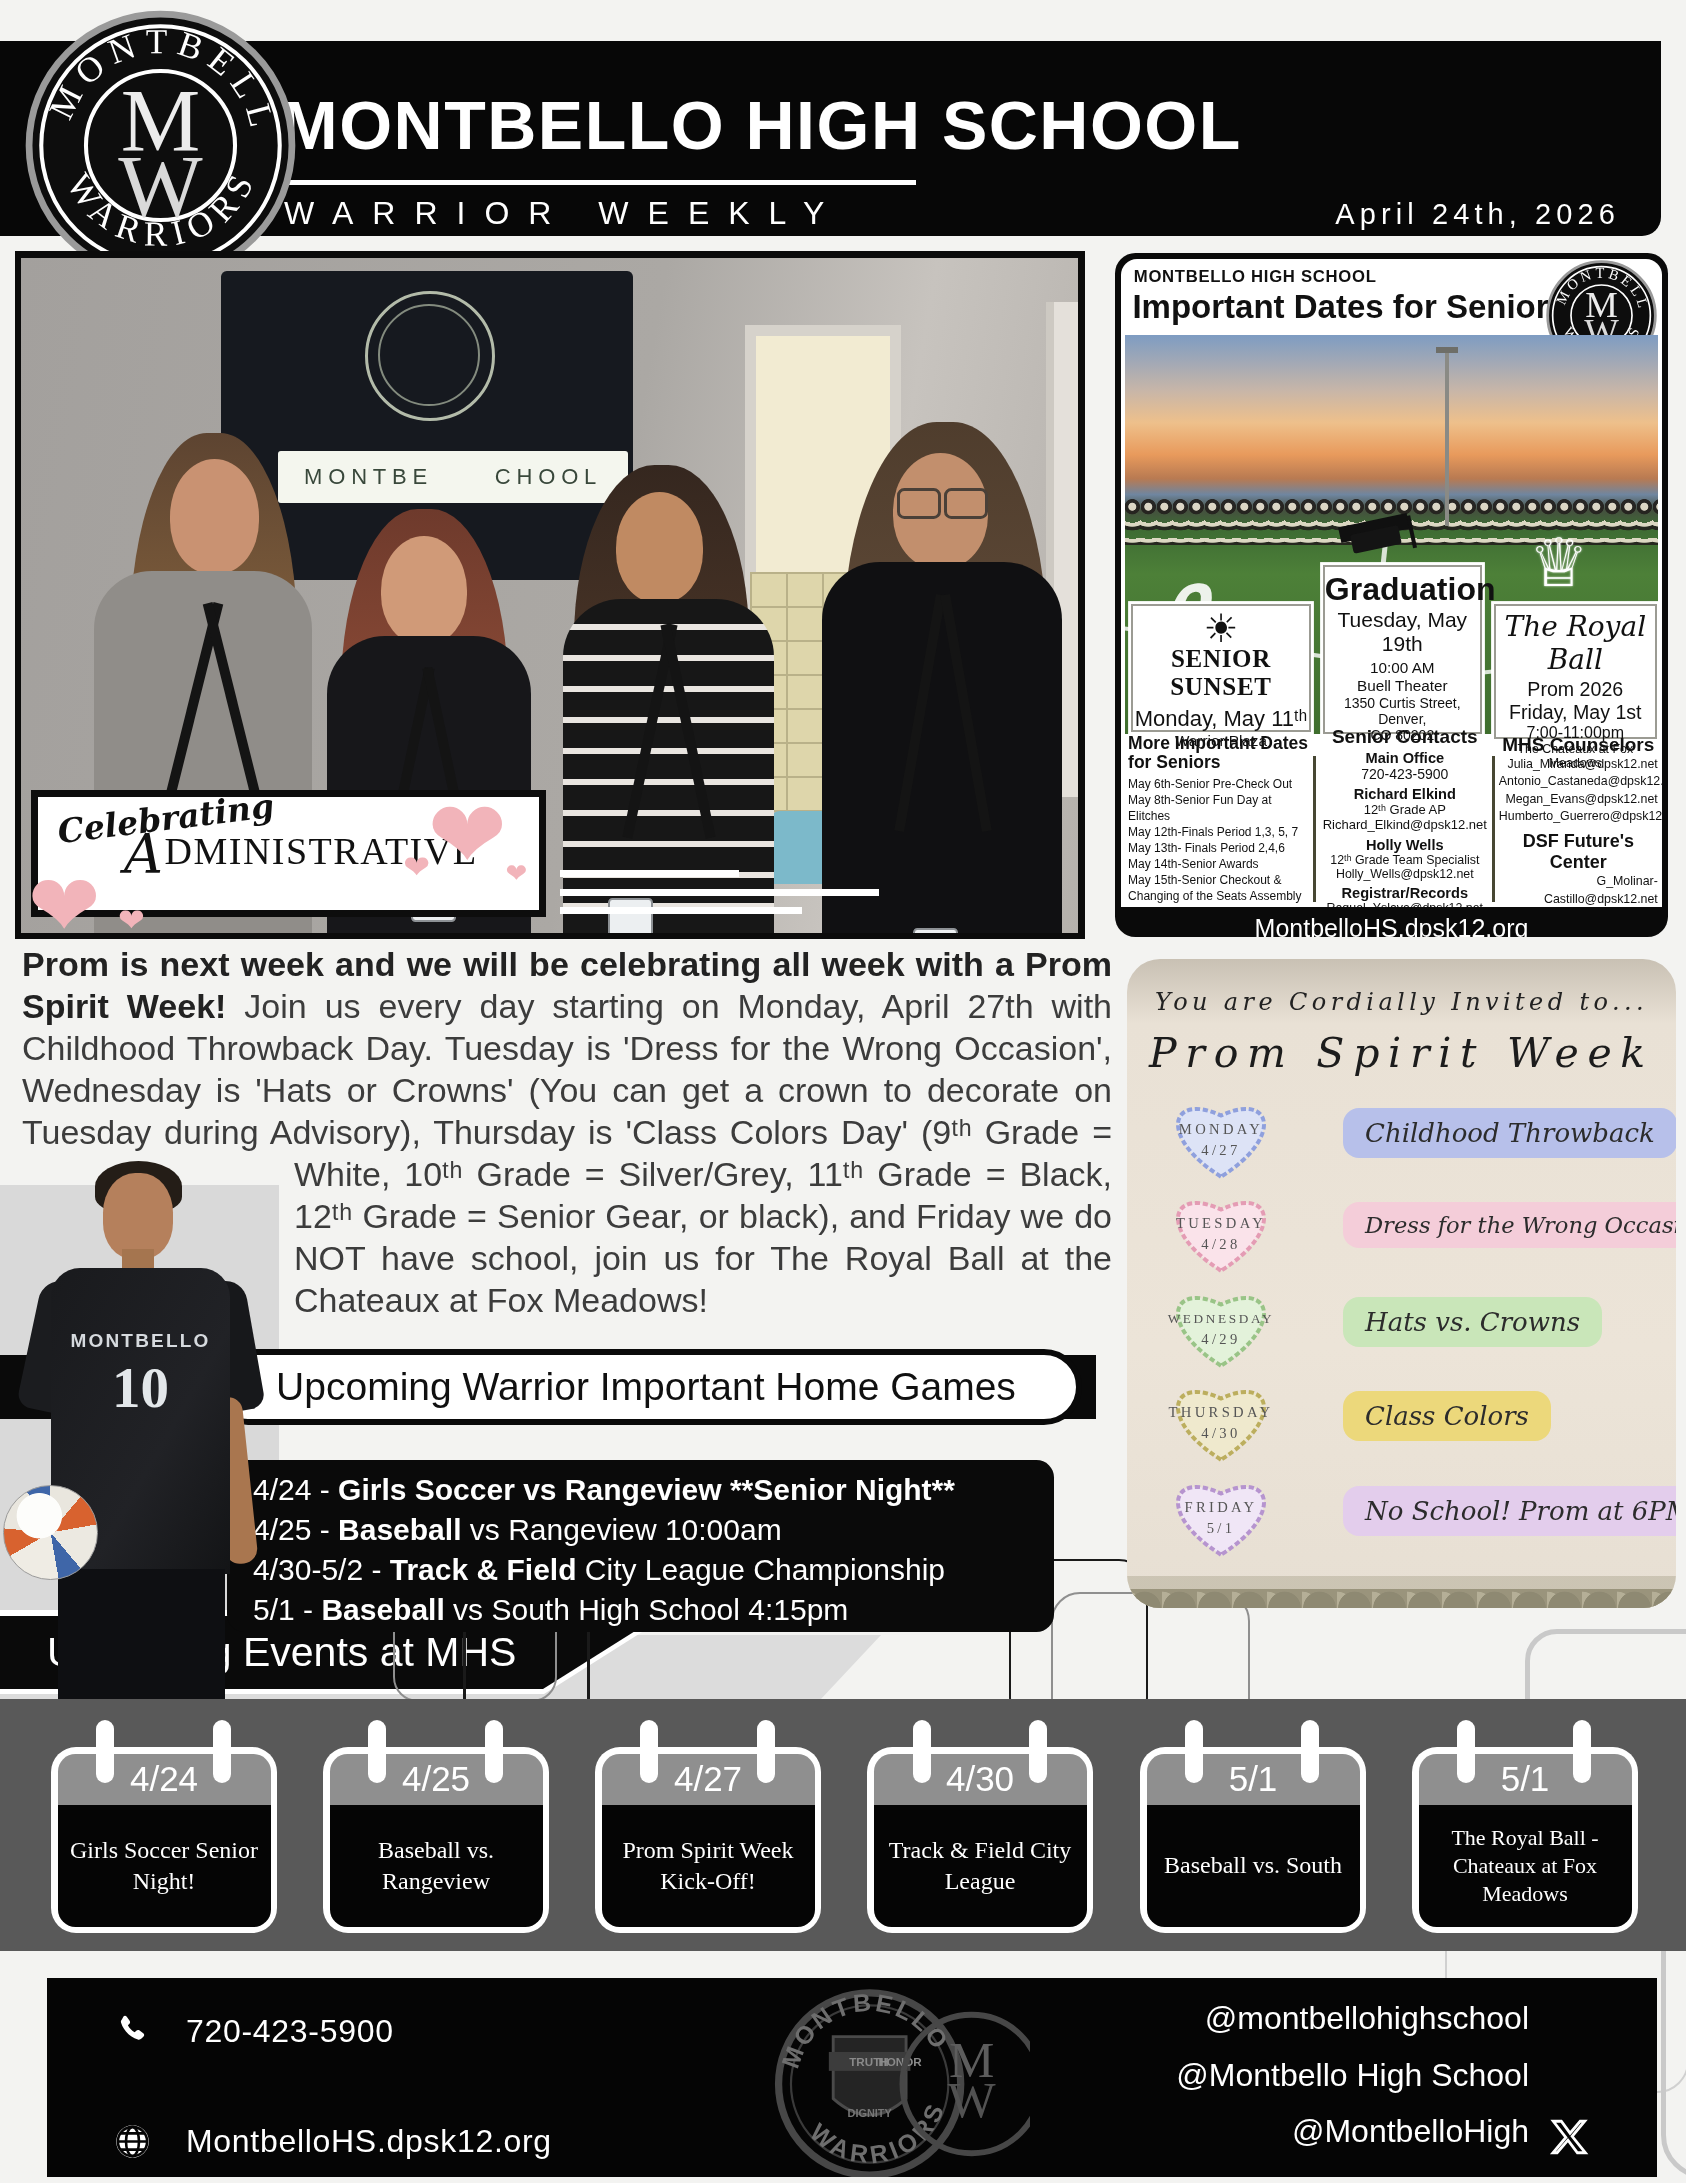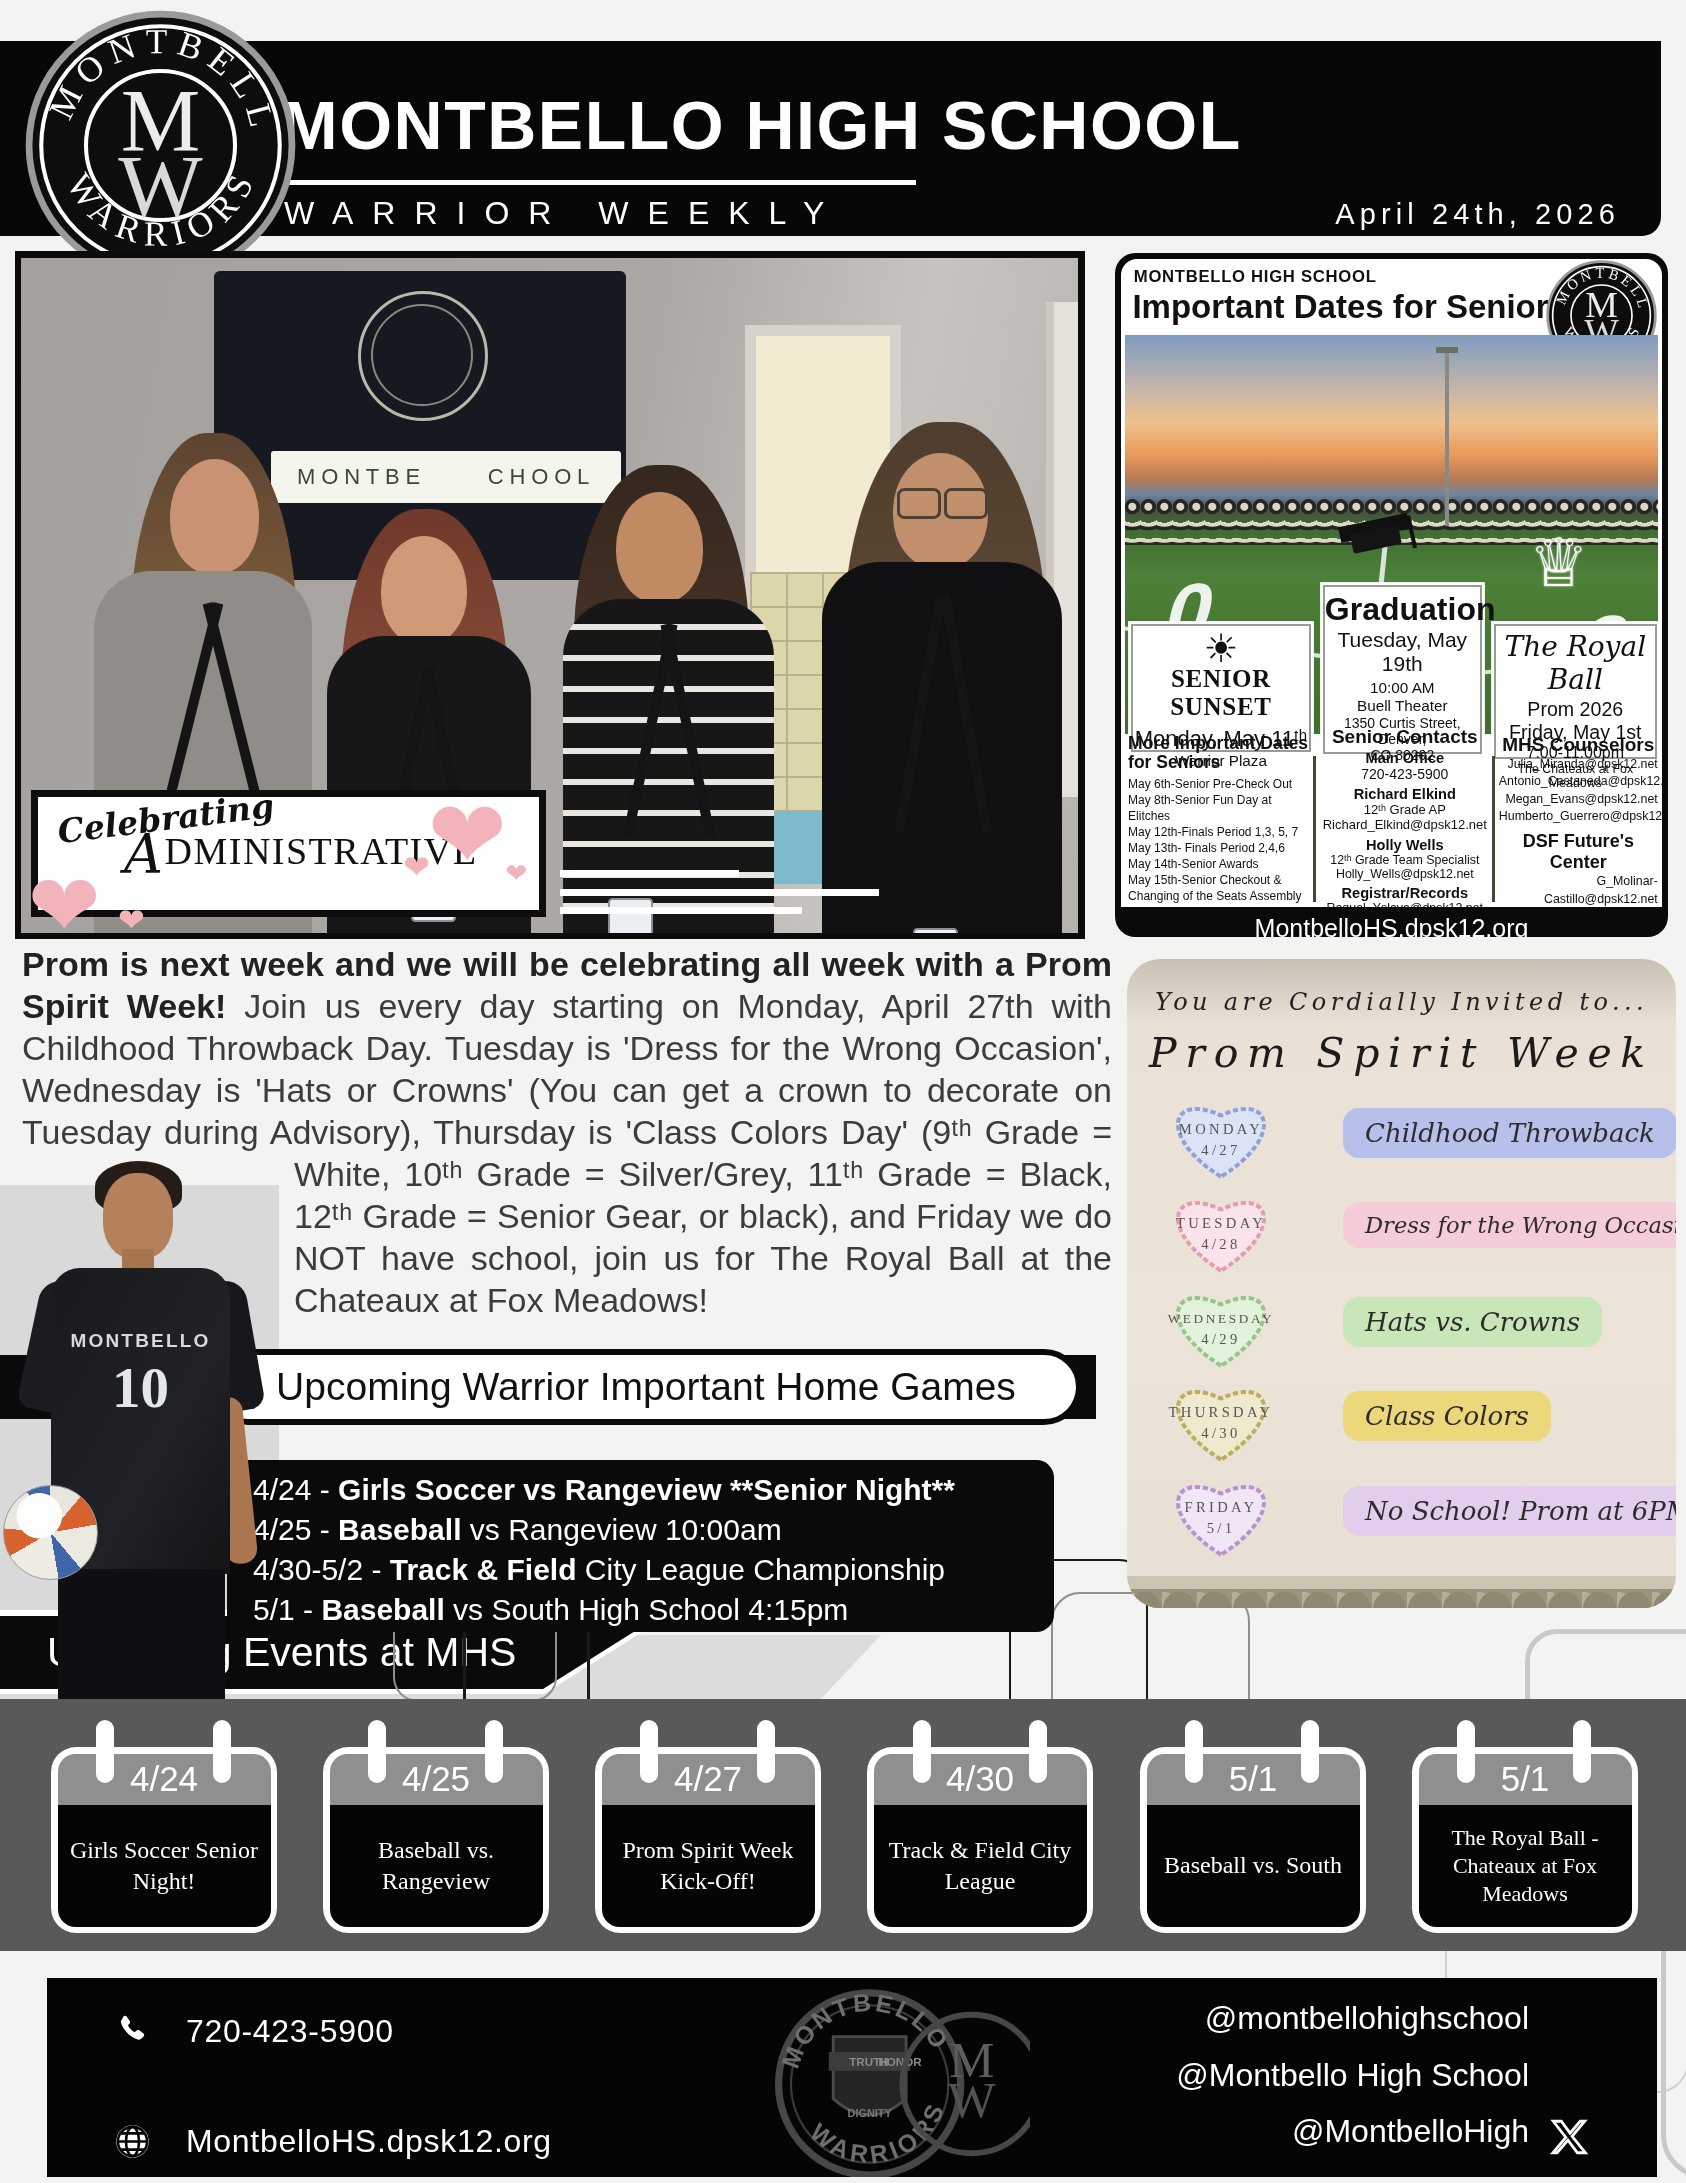--- a/index.html
+++ b/index.html
@@ -18,21 +18,21 @@
   .hdr-sub{left:284px;top:195px;font-size:32px;letter-spacing:19px;color:#fff;}
   .hdr-date{right:67px;top:198px;font-size:29px;letter-spacing:5.1px;color:#fff;}
 
   
   .mwlogo text{font-family:"Liberation Serif",serif;}
 
   
   .photo-frame{left:14.6px;top:251px;width:1070px;height:688px;background:#0b0b0b;padding:6.5px;box-sizing:border-box;}
   .photo-inner{position:relative;width:100%;height:100%;overflow:hidden;
      background:linear-gradient(100deg,#a3a09d 0%,#aba8a4 55%,#c7c3be 78%,#b5b1ac 100%);}
-  .tv{position:absolute;left:193px;top:13px;width:412px;height:309px;background:#16191f;border-radius:5.8px;}
+  .tv{position:absolute;left:200px;top:13px;width:412px;height:309px;background:#16191f;border-radius:5.8px;}
   .tv-ring{position:absolute;left:144px;top:20.4px;width:124px;height:124px;border:3.6px solid #cfd8c2;border-radius:50%;opacity:.85;}
   .tv-ring2{position:absolute;left:157px;top:33px;width:98px;height:98px;border:2.2px solid #9fa896;border-radius:50%;opacity:.8;}
   .tv-board{position:absolute;left:57px;top:180px;width:298px;height:52px;background:#f4f6ee;border-radius:2.9px;
      display:flex;align-items:center;justify-content:space-between;padding:0 26px;
      font-size:22px;letter-spacing:5.8px;color:#39483b;}
   .doorway{position:absolute;left:724px;top:67px;width:156px;height:437px;background:#f2ebd2;
      border:11.6px solid #d6d2cb;box-sizing:border-box;}
   .doorway2{position:absolute;left:1025px;top:44px;width:45px;height:495px;background:#e4e0da;border-left:8.7px solid #cdc9c2;}
   .cubbies{position:absolute;left:729px;top:314px;width:146px;height:240px;background:#ded6ab;
      background-image:repeating-linear-gradient(0deg,#b9b189 0 2.2px,transparent 2.2px 34px),
@@ -60,21 +60,21 @@
   .poster-in{position:absolute;left:5.8px;top:5.8px;width:541px;height:648px;background:#fff;border-radius:16px 16px 0 0;overflow:hidden;}
   .p-school{position:absolute;left:13px;top:8.7px;font-size:16.7px;font-weight:bold;letter-spacing:0.7px;}
   .p-title{position:absolute;left:11.6px;top:29px;font-size:33px;font-weight:bold;}
   .p-photo{position:absolute;left:4.4px;top:76px;width:533px;height:399px;overflow:hidden;
      background:linear-gradient(180deg,#7e9cc2 0%,#c8b6a8 14%,#eec08b 22%,#e89a5c 30%,#b87a52 36%,#6f86a0 40%,#45503f 44%,#3d6b33 48%,#4d8038 60%,#467733 78%,#3f6e2e 100%);}
   .p-crowd{position:absolute;left:0;top:41%;width:100%;height:47px;filter:blur(0.7px);
      background:repeating-radial-gradient(circle at 7.3px 8.7px,#ece4d2 0 3.6px,#23201d 4.4px 7.3px,transparent 8px 16px);
      background-size:16px 47px;opacity:.9;}
   .p-line{position:absolute;background:rgba(255,255,255,.8);}
   .p-num{position:absolute;color:rgba(255,255,255,.9);font-size:80px;font-weight:bold;transform:skewX(-18deg) rotate(-4deg);}
-  .p-box{position:absolute;background:#fff;border:2.9px solid #9b9b93;box-shadow:0 0 0 2.9px #fff;box-sizing:border-box;text-align:center;margin-top:20px;}
+  .p-box{position:absolute;background:#fff;border:2.9px solid #9b9b93;box-shadow:0 0 0 2.9px #fff;box-sizing:border-box;text-align:center;}
   .p-cols{position:absolute;left:0;top:472px;width:541px;height:176px;}
   .pcol{position:absolute;top:2.9px;}
   .pdiv{position:absolute;top:25px;width:2.9px;height:146px;background:#474733;}
   .p-items{font-size:12px;line-height:16px;}
   .p-head{font-size:17.5px;font-weight:bold;line-height:19.6px;}
   .p-url{position:absolute;left:0;top:661px;width:553px;text-align:center;color:#fff;font-size:25px;}
   .gradcap{position:absolute;width:70px;height:16px;background:#101010;}
   .gradcap:before{content:"";position:absolute;left:10.2px;top:10.2px;width:49px;height:19px;background:#141414;border-radius:2.9px;}
   .gradcap:after{content:"";position:absolute;right:-2.9px;top:2.9px;width:3.6px;height:33px;background:#101010;}
   .tiara{position:absolute;color:#fff;font-size:67px;line-height:58px;text-shadow:0 0 2.2px #fff;}

